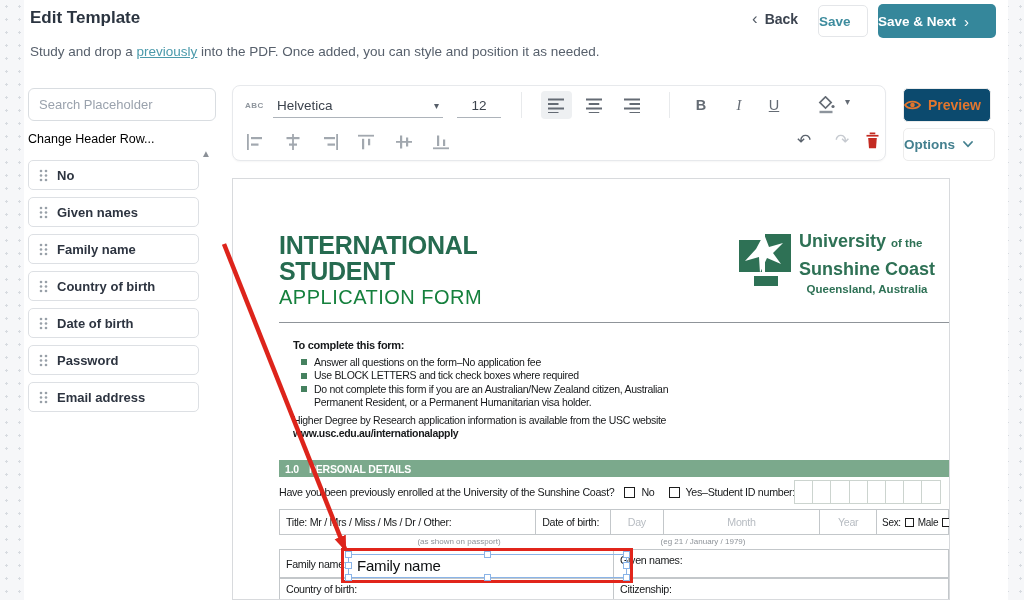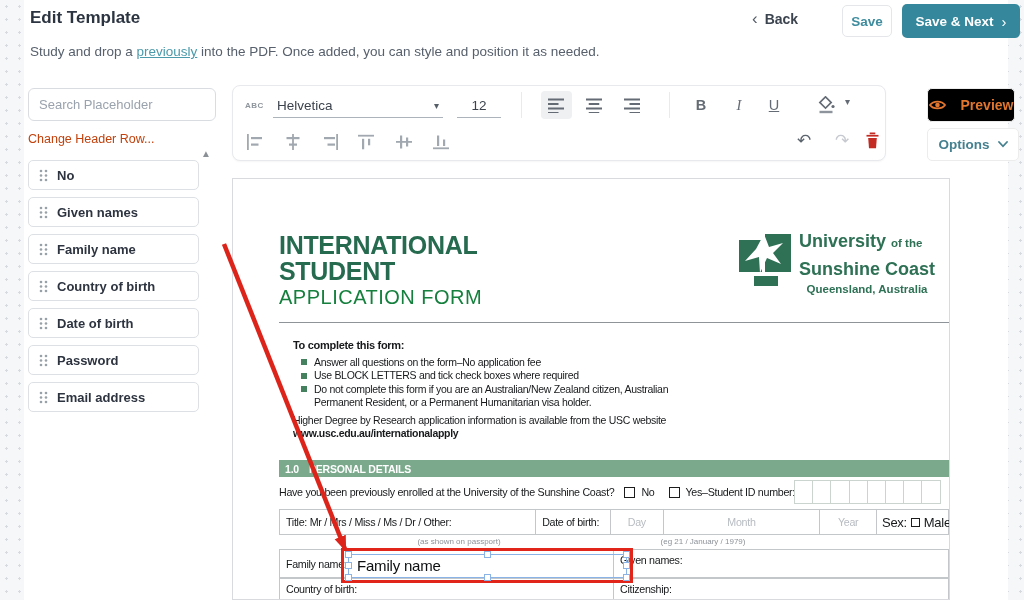--- a/index.html
+++ b/index.html
@@ -14,29 +14,29 @@
   }
   .panel { position:absolute; left:24px; top:0; width:984px; height:600px; background:#fff; }
   .abs { position:absolute; }
 
   
   .h-title { left:30px; top:8px; font-size:17px; font-weight:700; color:#2b3440; }
   .h-sub { left:30px; top:44px; font-size:13.5px; color:#57606c; }
   .tlink { color:#4b9aab; text-decoration:underline; cursor:pointer; }
   .back { left:752px; top:11px; font-size:14px; font-weight:700; color:#3c4450; display:flex; align-items:center; gap:7px; cursor:pointer; }
   .back .chev { font-size:17px; font-weight:400; color:#555d68; line-height:14px; }
-  .btn { display:flex; align-items:center; justify-content:center; border-radius:5px; cursor:pointer; font-weight:700;margin-left:24px; }
+  .btn { display:flex; align-items:center; border-radius:5px; cursor:pointer; font-weight:700; }
   .btn-save { left:818px; top:5px; width:50px; height:32px; background:#fff; border:1px solid #e4e6e9; color:#3e8c9e; font-size:13.5px; }
   .btn-savenext { left:878px; top:4px; width:118px; height:34px; background:#35879b; color:#fff; font-size:13.5px; gap:8px; }
   .btn-savenext .chev { font-size:15px; font-weight:400; }
 
   
   .search { left:28px; top:88px; width:188px; height:33px; border:1px solid #d9dde1; border-radius:6px; padding:0 10px; font-size:13px; color:#3c4450; font-family:"Liberation Sans",sans-serif; outline:none; }
   .search::placeholder { color:#9aa2ad; }
-  .chg-link { left:28px; top:132px; font-size:12.5px; color:#c2410c; cursor:pointer; }
+  .chg-link { left:28px; top:132px; font-size:12.5px; color:#000000; cursor:pointer; }
   .scroll-up { left:201px; top:148px; font-size:10px; color:#8b9097; cursor:pointer; }
   .ph-item { left:28px; width:171px; height:30px; background:#fff; border:1px solid #dde0e4; border-radius:5px; display:flex; align-items:center; gap:9px; padding-left:10px; cursor:grab; }
   .ph-item .lbl { font-size:13px; font-weight:700; color:#2d3440; }
   .grip { color:#98a0a8; display:flex; }
 
   
   .toolbar { left:232px; top:85px; width:654px; height:76px; background:#fff; border:1px solid #e7e9ec; border-radius:8px; box-shadow:0 1px 2px rgba(0,0,0,.04); }
   .tb { position:absolute; display:flex; align-items:center; justify-content:center; color:#646b74; cursor:pointer; }
   .abc { left:12px; top:15px; font-size:8px; font-weight:700; letter-spacing:.5px; color:#8e959d; }
   .font-sel { left:40px; top:8px; width:170px; height:24px; border-bottom:1px solid #adb3ba; font-size:13.5px; color:#3c434d; display:flex; align-items:center; justify-content:space-between; padding:0 4px; cursor:pointer; }
@@ -48,21 +48,21 @@
   .fmt { font-size:14.5px; width:26px; height:26px; }
   .fmt.b { font-weight:800; }
   .fmt.i { font-style:italic; font-family:"Liberation Serif",serif; }
   .fmt.u { text-decoration:underline; }
   .oal { width:26px; height:24px; color:#a2a8af; }
   .glyph-btn { font-size:17px; width:26px; height:24px; }
   .undo { color:#5b636d; }
   .redo { color:#c6cad0; }
 
   
-  .btn-preview { left:903px; top:88px; width:88px; height:34px; background:#000000; border:1px solid #ececec; color:#e2762e; font-size:14px; gap:15px; }
+  .btn-preview { left:903px; top:88px; width:88px; height:34px; background:#0c4a6e; border:1px solid #ececec; color:#e2762e; font-size:14px; gap:7px; }
   .btn-options { left:903px; top:128px; width:92px; height:33px; background:#fff; border:1px solid #ececec; color:#44808f; font-size:13.5px; gap:8px; }
 
   
   .pdf { left:232px; top:178px; width:718px; height:422px; background:#fff; border:1px solid #d8dadd; overflow:hidden; color:#17191b; }
   .pdf .abs { position:absolute; }
   .pt1 { left:46px; top:53px; font-size:25px; line-height:26px; font-weight:800; color:#266b50; letter-spacing:-.3px; }
   .pt3 { left:46px; top:107px; font-size:20px; font-weight:400; color:#15803d; letter-spacing:.5px; }
   .logo { left:506px; top:53px; display:flex; gap:8px; color:#2e7155; }
   .logo-text { line-height:1; }
   .lg-row1 { font-size:18px; font-weight:700; }
@@ -82,21 +82,21 @@
   .enrolled { left:46px; top:300px; height:26px; display:flex; align-items:center; gap:6px; font-size:10.7px; letter-spacing:-.3px; }
   .cb { width:11px; height:11px; border:1.4px solid #1c1c1c; background:#fff; display:inline-block; flex:none; }
   .idboxes { left:562px; top:301px; display:flex; }
   .idbox { width:19.2px; height:24px; border:1px solid #ccd4cf; margin-left:-1px; background:#fff; }
 
   .frow { left:46px; width:670px; border:1px solid #c3c7ca; display:flex; font-size:10.7px; letter-spacing:-.3px; background:#fff; }
   .cell { display:flex; align-items:center; padding-left:6px; border-right:1px solid #c3c7ca; height:100%; }
   .cell.last { border-right:none; }
   .ghost { color:#b7bcc2; justify-content:center; padding-left:0; }
   .caps { font-size:8px; color:#8d9298; letter-spacing:0; }
-  .sexcell { gap:4px; font-size:13px; padding-left:5px; }
+  .sexcell { gap:4px; font-size:10px; padding-left:5px; }
   .sexcell .cb { width:9px; height:9px; border-width:1.2px; }
 
   
   .redbox { left:108px; top:369px; width:292px; height:35px; border:3px solid #e1251b; z-index:20; }
   .sel { left:115px; top:375px; width:279px; height:24px; border:1px solid #8ab4e8; z-index:21; }
   .sel .txt { position:absolute; left:8px; top:2px; font-size:15px; letter-spacing:-.2px; color:#0c0e10; white-space:nowrap; }
   .handle { position:absolute; width:7px; height:7px; background:#fff; border:1px solid #8ab4e8; }
   .h-tl{left:-4px;top:-4px} .h-tm{left:calc(50% - 4px);top:-4px} .h-tr{right:-4px;top:-4px}
   .h-ml{left:-4px;top:calc(50% - 4px)} .h-mr{right:-4px;top:calc(50% - 4px)}
   .h-bl{left:-4px;bottom:-4px} .h-bm{left:calc(50% - 4px);bottom:-4px} .h-br{right:-4px;bottom:-4px}

